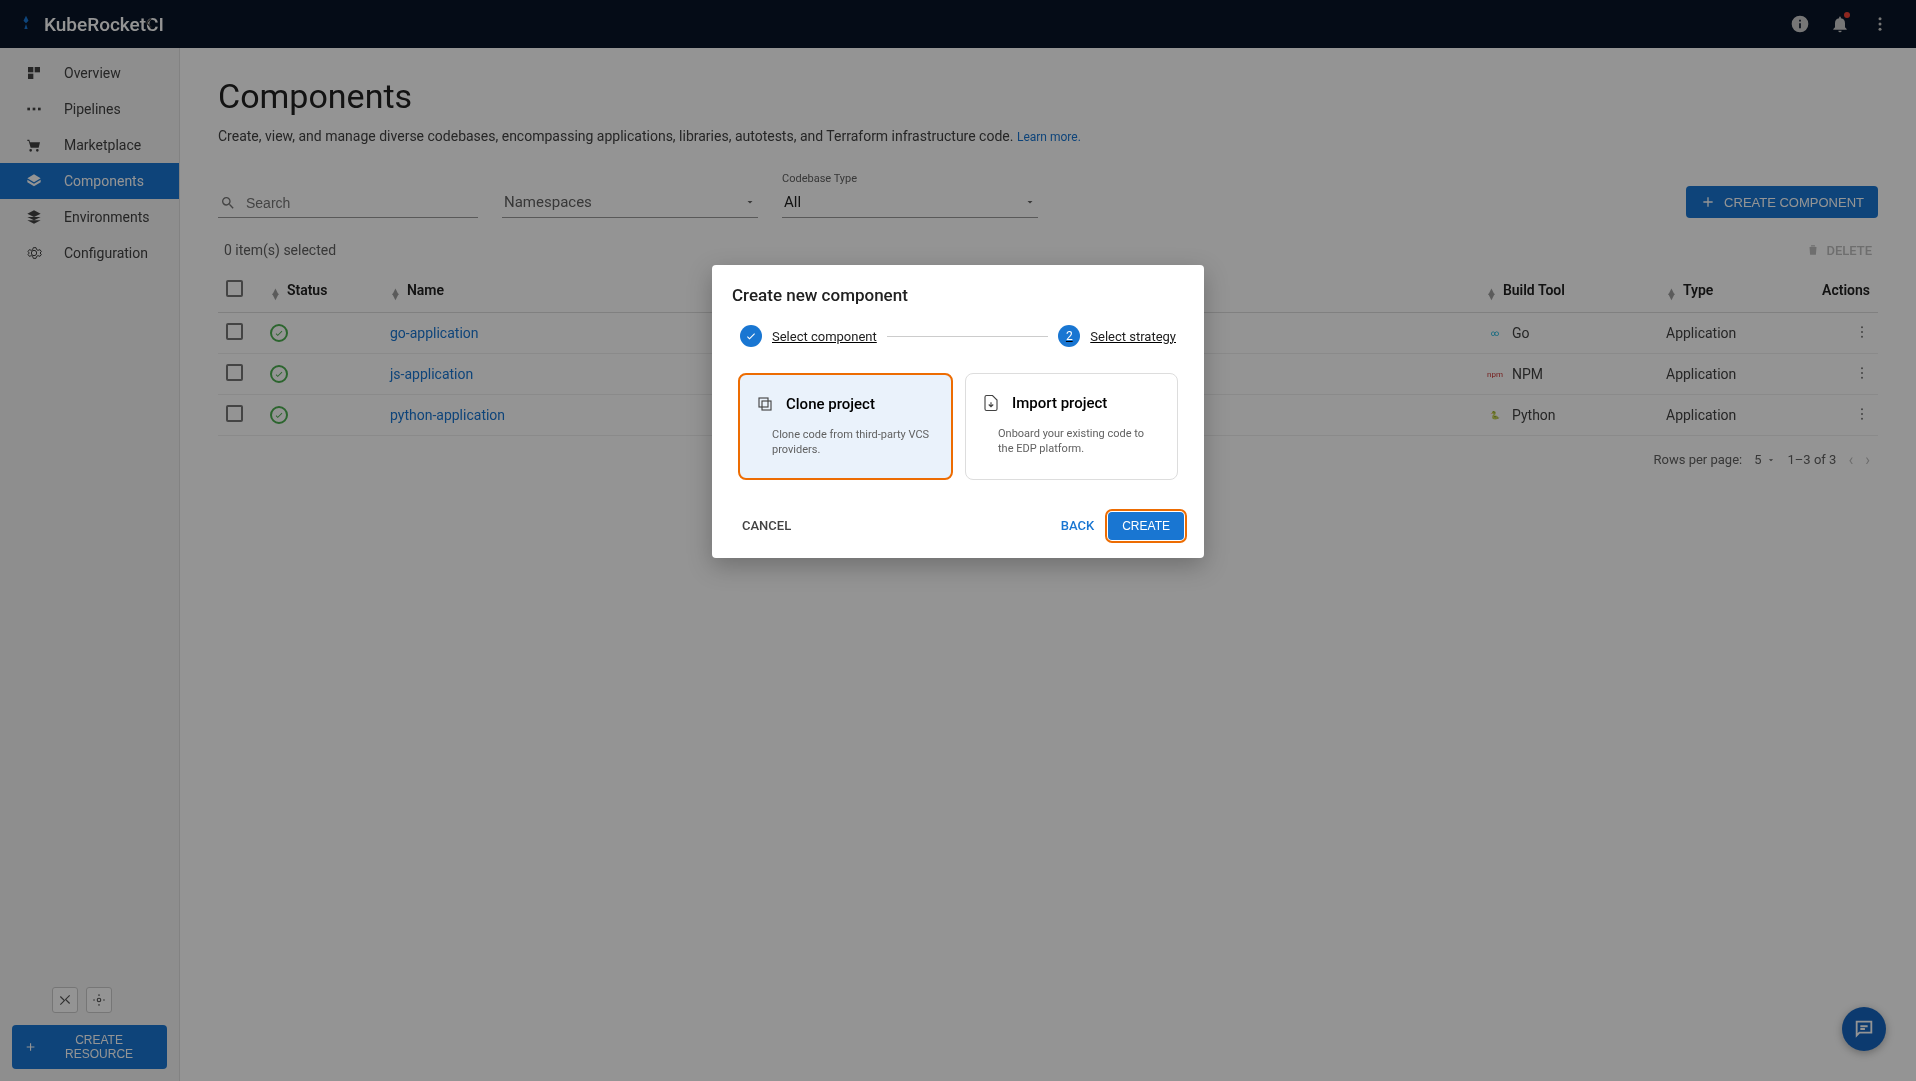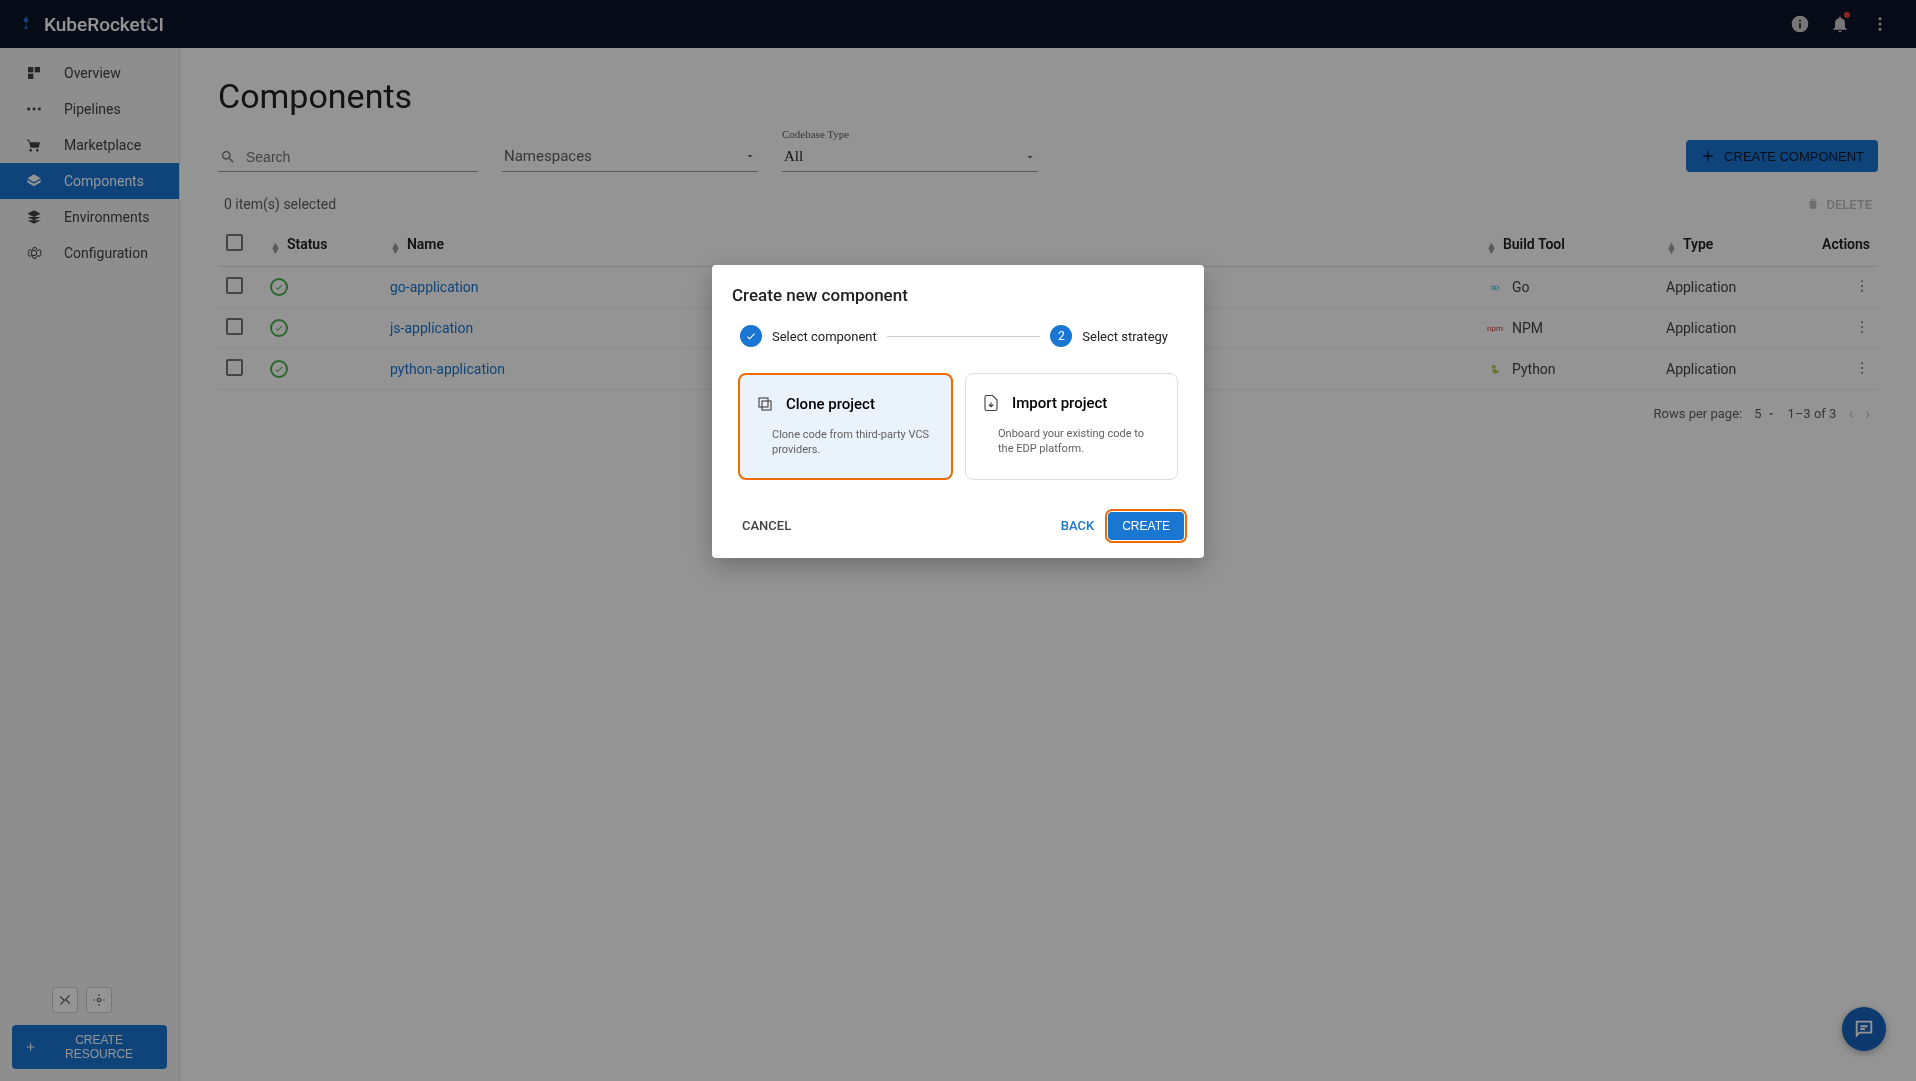--- a/index.html
+++ b/index.html
@@ -27,24 +27,24 @@
 
 .main { position: absolute; left: 180px; right: 0; top: 48px; bottom: 0; padding: 28px 38px; overflow: auto; }
 .page-title { font-size: 34px; font-weight: 400; margin-bottom: 12px; color: #212121; }
 .page-desc { font-size: 14px; color: #424242; margin-bottom: 28px; }
 .page-desc a { color: #1976d2; font-size: 12px; text-decoration: none; }
 
 .filters { display: flex; gap: 24px; align-items: flex-end; margin-bottom: 20px; }
 .search-box { width: 260px; border-bottom: 1px solid #999; display: flex; align-items: center; gap: 10px; padding: 6px 2px; }
 .search-box input { border: none; outline: none; font-size: 14px; flex: 1; background: transparent; }
 .select-box { width: 256px; border-bottom: 1px solid #999; display: flex; align-items: center; justify-content: space-between; padding: 6px 2px; font-size: 15px; color: #616161; }
-.select-wrap { width: 256px; font-family: Liberation Serif, serif; }
+.select-wrap { width: 256px; }
 .select-label { font-size: 11px; color: #616161; margin-bottom: 2px; }
 .filters .spacer { flex: 1; }
-.create-component-btn { background: #1976d2; color: #0f172a; border: none; border-radius: 4px; padding: 8px 14px; font-size: 13px; font-weight: 500; display: flex; align-items: center; gap: 8px; cursor: pointer; }
+.create-component-btn { background: #1976d2; color: #ffffff; border: none; border-radius: 4px; padding: 8px 14px; font-size: 13px; font-weight: 500; display: flex; align-items: center; gap: 8px; cursor: pointer; }
 
 .selection-bar { display: flex; align-items: center; justify-content: space-between; font-size: 14px; color: #616161; margin-bottom: 6px; padding: 4px 6px; }
 .delete-btn { color: #bdbdbd; font-size: 13px; font-weight: 500; display: flex; align-items: center; gap: 6px; cursor: pointer; }
 
 
 table { width: 100%; border-collapse: collapse; }
 thead th { text-align: left; font-size: 14px; font-weight: 600; color: #212121; padding: 12px 8px; border-bottom: 1px solid #ddd; }
 tbody td { font-size: 14px; color: #424242; padding: 10px 8px; border-bottom: 1px solid #eee; }
 .checkbox-cell { width: 44px; }
 .checkbox { width: 17px; height: 17px; border: 2px solid #757575; border-radius: 2px; display: inline-block; }
@@ -56,21 +56,21 @@
 .buildtool-chip { display: flex; align-items: center; gap: 8px; }
 .lang-badge { width: 18px; height: 10px; font-size: 8px; display: inline-flex; align-items: center; justify-content: center; }
 
 .pagination { display: flex; align-items: center; justify-content: flex-end; gap: 12px; font-size: 13px; color: #616161; padding: 14px 8px; }
 .pagination .arrow { color: #bdbdbd; cursor: pointer; font-size: 16px; }
 
 
 .overlay { position: absolute; inset: 0; background: rgba(0,0,0,0.42); display: flex; align-items: flex-start; justify-content: center; padding-top: 265px; }
 .dialog { width: 492px; background: #fff; border-radius: 4px; box-shadow: 0 8px 24px rgba(0,0,0,0.25); padding: 20px 20px 12px 20px; }
 .dialog-title { font-size: 17px; font-weight: 500; color: #212121; margin-bottom: 20px; }
-.stepper { display: flex; align-items: center; margin: 0 16px 26px 8px; }
+.stepper { display: flex; align-items: center; margin: 0 8px 26px 8px; text-decoration: underline; }
 .step { display: flex; align-items: center; gap: 10px; }
 .step-badge { width: 22px; height: 22px; border-radius: 50%; display: flex; align-items: center; justify-content: center; font-size: 12px; color: #fff; }
 .step-badge.done { background: #1976d2; }
 .step-badge.num { background: #1976d2; }
 .step-label { font-size: 13px; color: #212121; }
 .step-line { flex: 1; height: 1px; background: #ccc; margin: 0 10px; }
 
 .strategy-row { display: flex; gap: 12px; margin-bottom: 28px; padding: 0 6px; }
 .strategy-card { flex: 1; border: 1px solid #ddd; border-radius: 8px; padding: 20px 16px; cursor: pointer; }
 .strategy-card.selected { border: 2px solid #ed6c02; background: #eaf2fb; }
@@ -199,20 +199,24 @@
 </div>
 
 <div style="position:absolute; left:140px; top:14px; color:#424242; cursor:pointer;">
   <svg width="18" height="18" viewBox="0 0 24 24">
       <path d="M15 6l-6 6 6 6" stroke="currentColor" stroke-width="2" fill="none"></path>
     </svg>
 </div>
 
 <div class="main">
   <div class="page-title">Components</div>
+  <div class="page-desc">
+    <span>Create, view, and manage diverse codebases, encompassing applications, libraries, autotests, and Terraform infrastructure code.</span>
+    <a href="#">Learn more.</a>
+  </div>
 
   <div class="filters">
     <div class="search-box">
       <svg width="16" height="16" viewBox="0 0 24 24" style="color:#757575">
           <path d="M15.5 14h-.79l-.28-.27A6.471 6.471 0 0016 9.5 6.5 6.5 0 109.5 16c1.61 0 3.09-.59 4.23-1.57l.27.28v.79l5 4.99L20.49 19l-4.99-5zm-6 0C7.01 14 5 11.99 5 9.5S7.01 5 9.5 5 14 7.01 14 9.5 11.99 14 9.5 14z"></path>
         </svg>
       <input type="text" placeholder="Search" style="">
     </div>
     <div class="select-box">
       <span>Namespaces</span>

